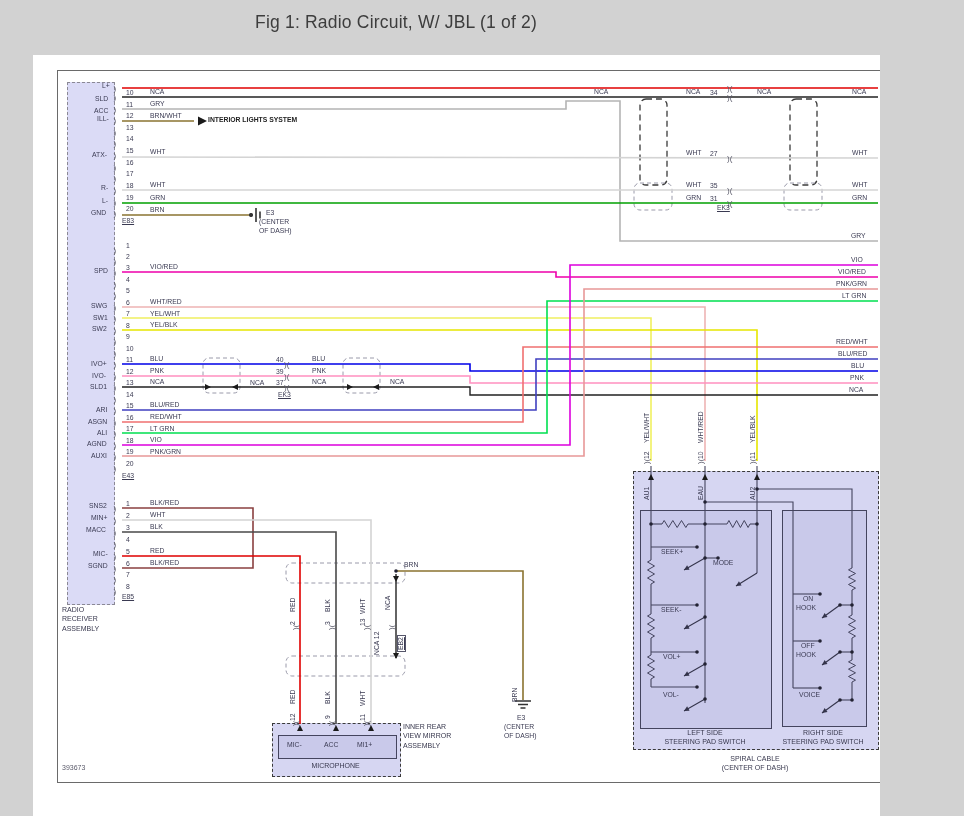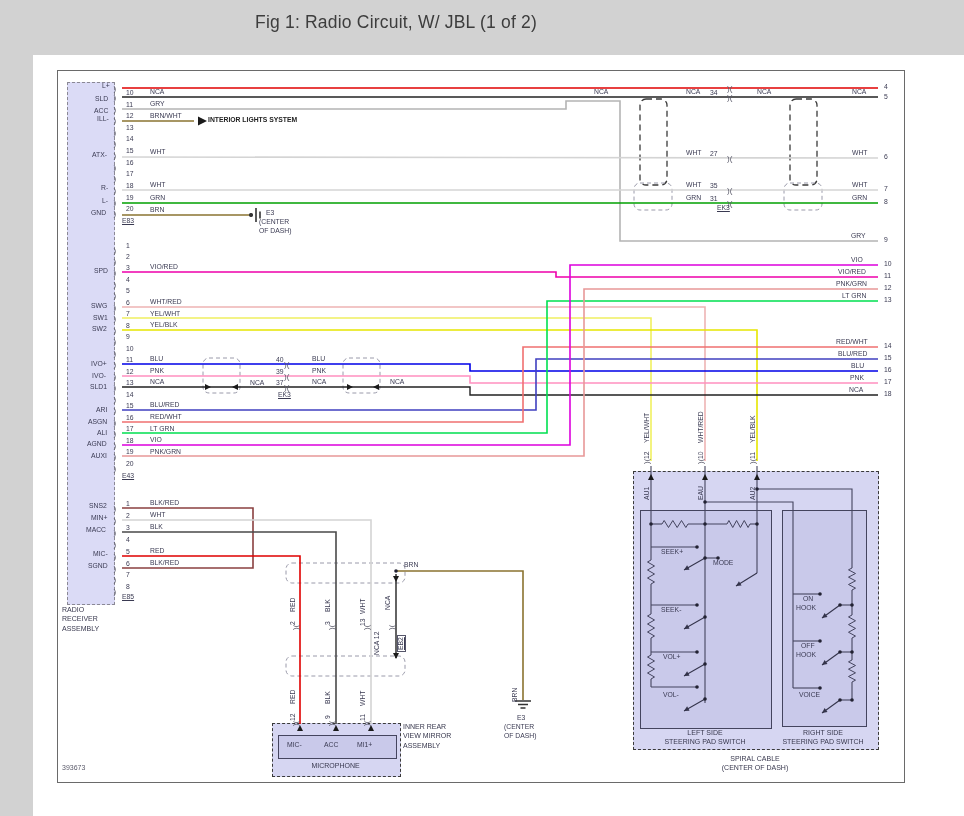--- a/index.html
+++ b/index.html
@@ -1,16 +1,16 @@
 <!DOCTYPE html>
 <html><head>
 <meta charset="utf-8">
 <style>
   html,body{margin:0;padding:0;background:#d2d2d2;}
-  #stage{position:relative;width:964px;height:816px;overflow:hidden;font-family:"Liberation Sans",sans-serif;}
+  #stage{position:relative;width:880px;height:816px;overflow:hidden;font-family:"Liberation Sans",sans-serif;}
   .panel{position:absolute;left:33px;top:55px;width:931px;height:761px;background:#ffffff;}
   .titlebar{position:absolute;left:0;top:0;width:964px;height:55px;background:#d2d2d2;}
   .titletext{position:absolute;left:255px;top:12px;font-size:17.5px;color:#3d3d3d;letter-spacing:0.2px;}
   .frame{position:absolute;left:57px;top:70px;width:846px;height:711px;border:1px solid #6a6a6a;}
   .box{position:absolute;}
   .radio-box{left:67px;top:82px;width:46px;height:521px;background:#dbdbf6;border:1.4px dashed #8a8894;}
   .spiral-box{left:633px;top:471px;width:244px;height:277px;background:#d6d6f2;border:1.6px dashed #3a3a3a;}
   .lswitch-box{left:640px;top:510px;width:130px;height:217px;background:#c9c9ea;border:1px solid #44445e;}
   .rswitch-box{left:782px;top:510px;width:83px;height:215px;background:#c9c9ea;border:1px solid #44445e;}
   .mic-outer{left:272px;top:723px;width:127px;height:52px;background:#d6d6f2;border:1.4px dashed #3a3a3a;}

